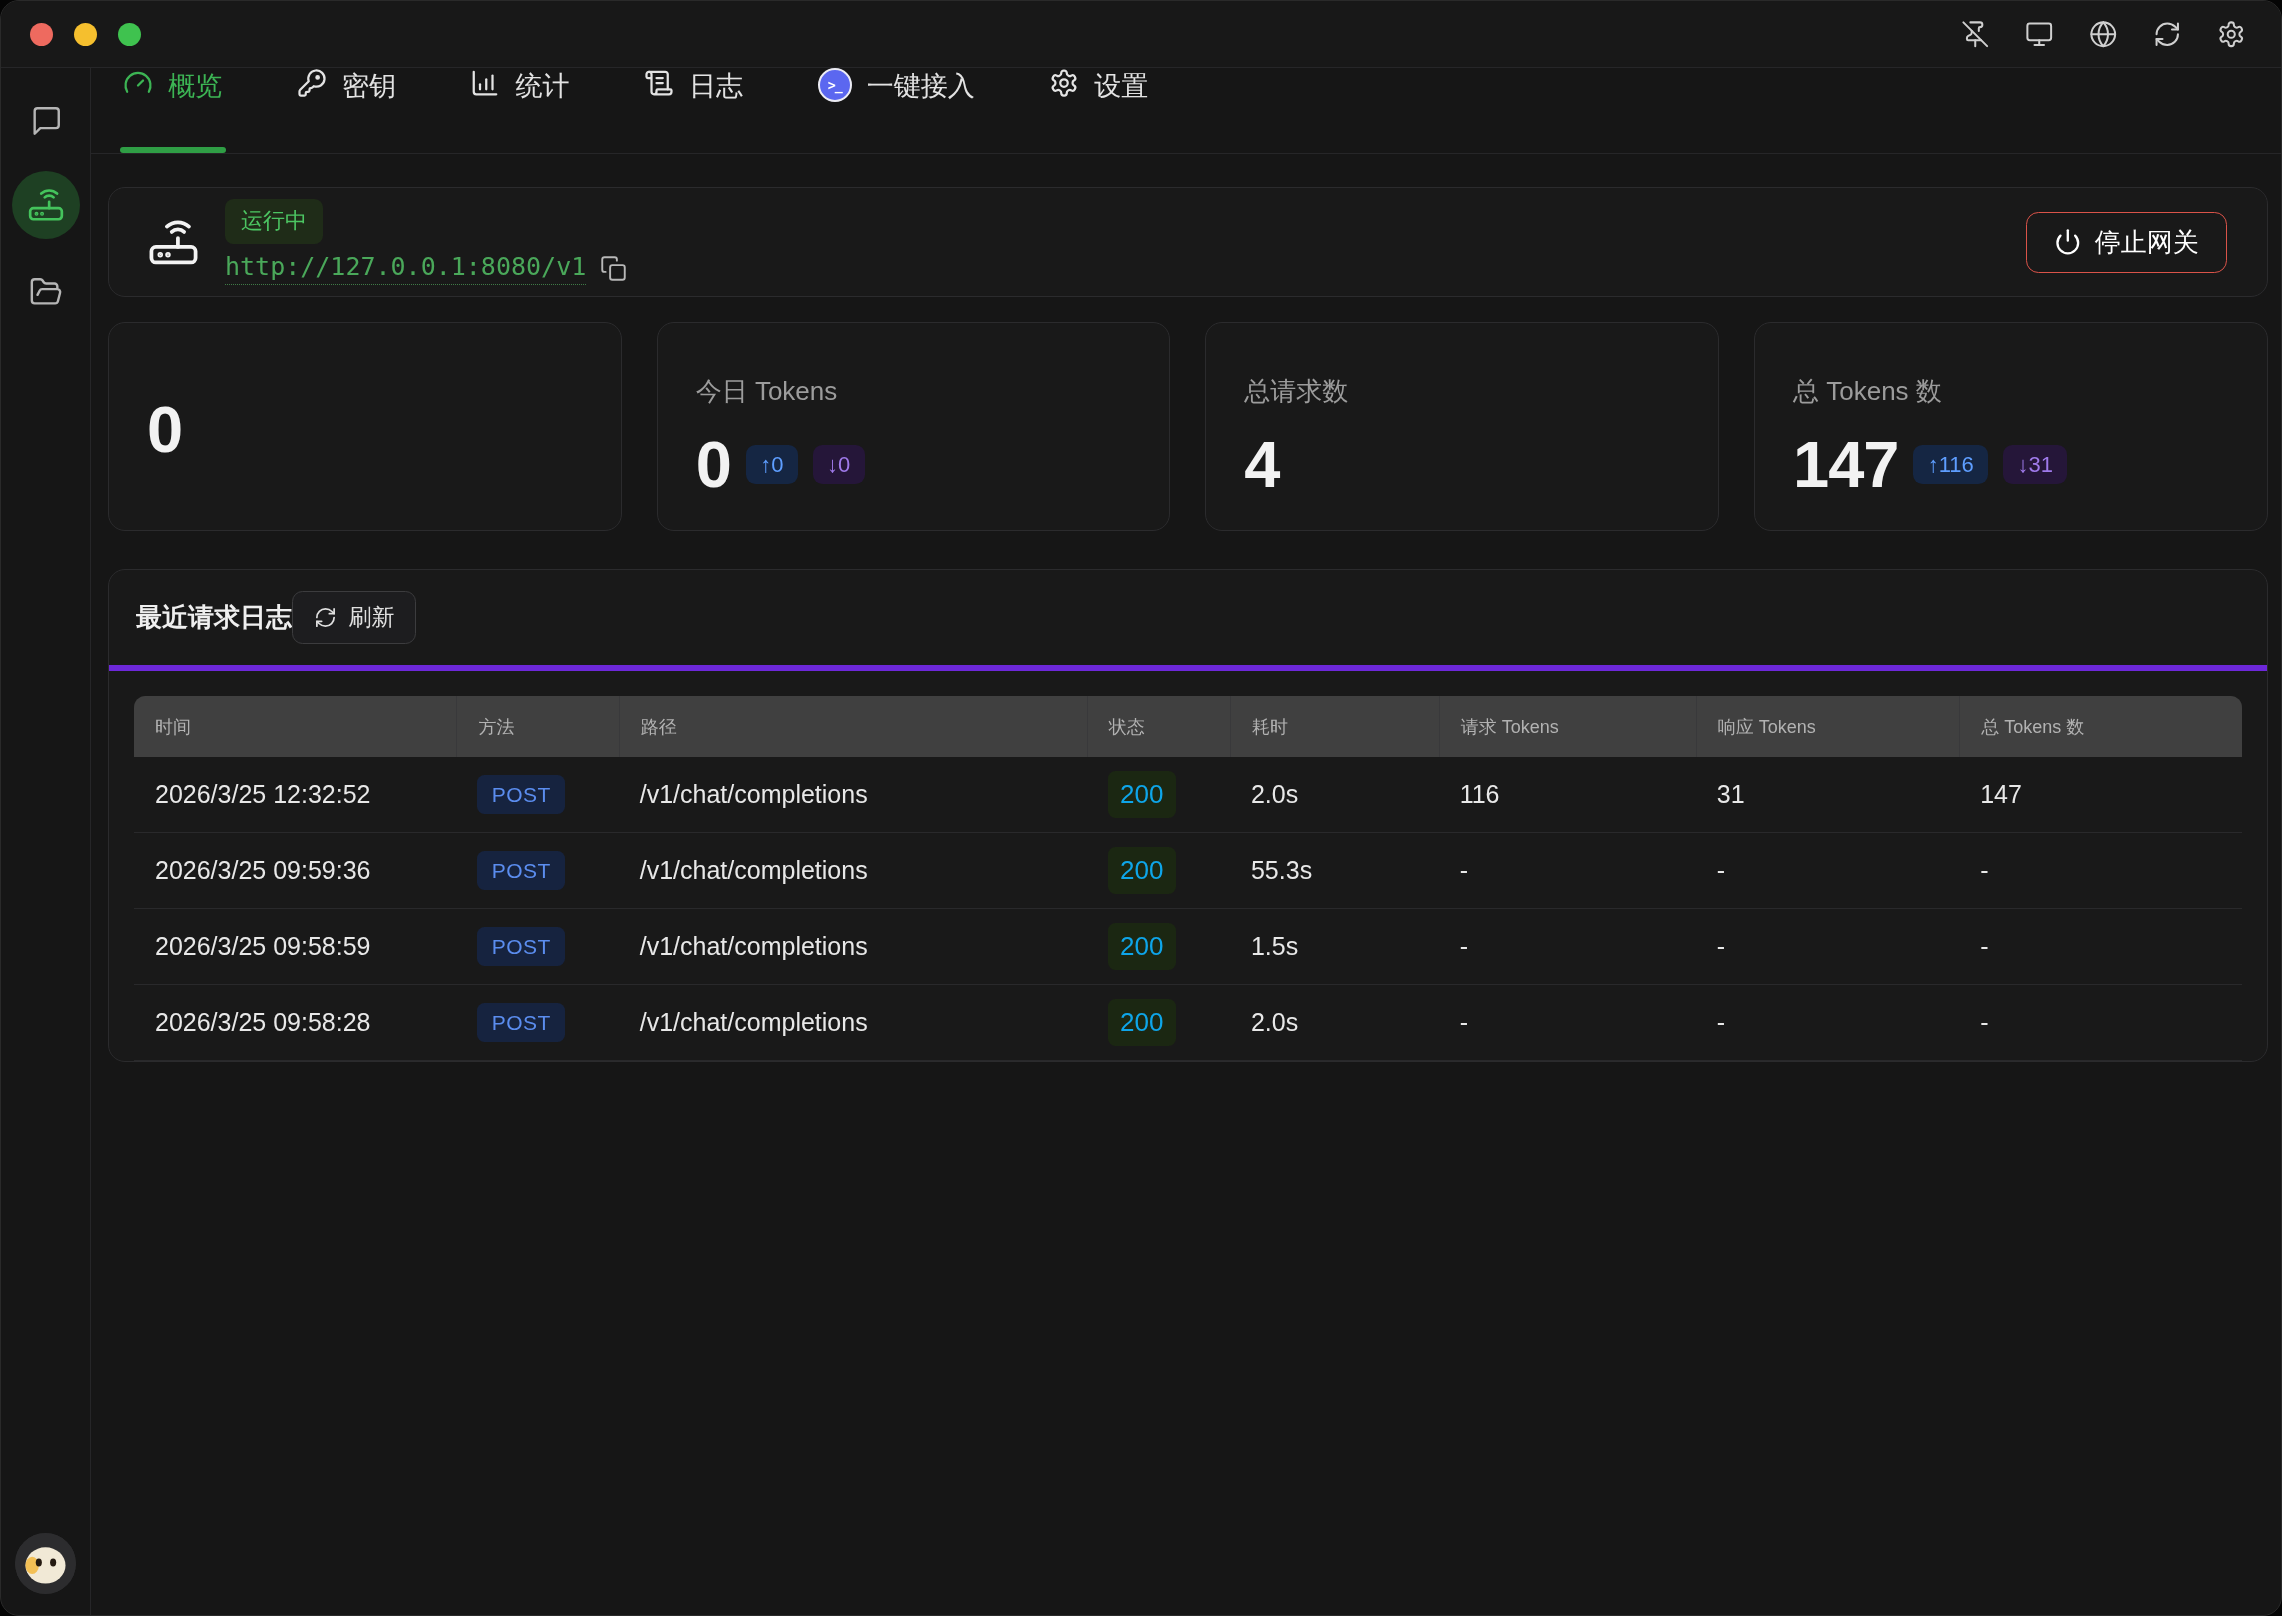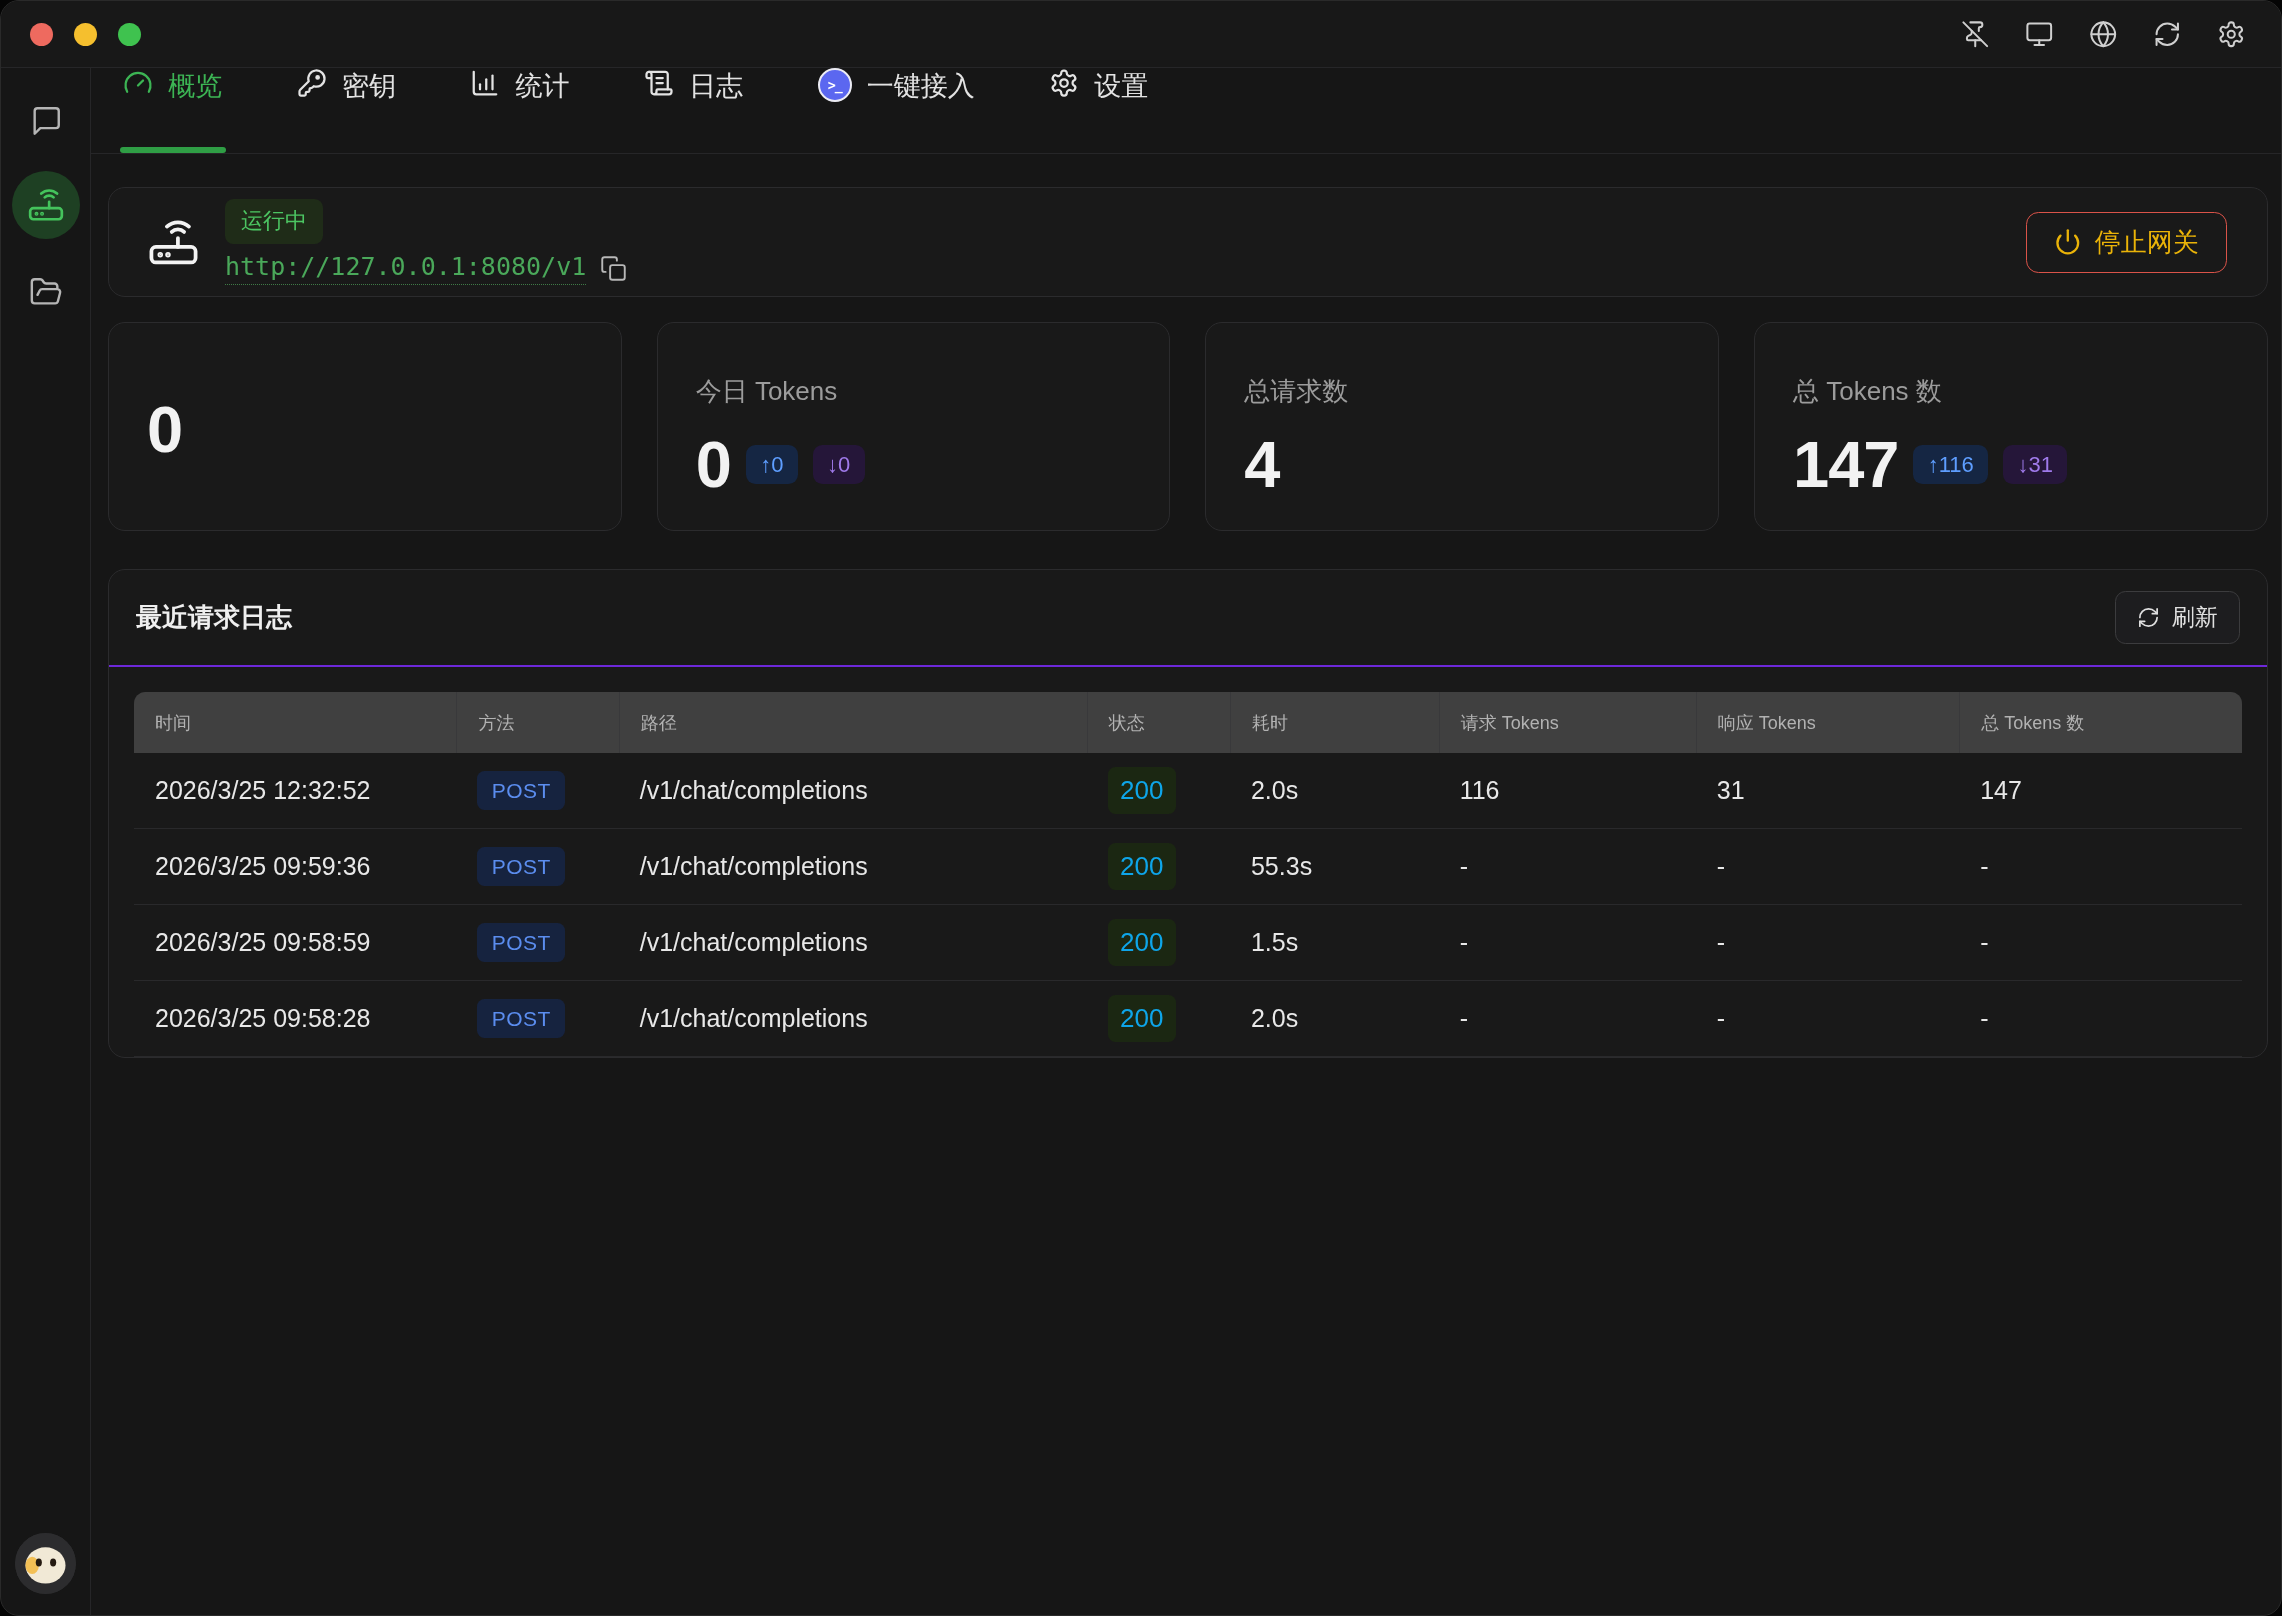--- a/index.html
+++ b/index.html
@@ -46,36 +46,36 @@
   .status-card { height:110px; display:flex; align-items:center; padding:0 40px 0 38px; }
   .router-icon { width:53px; height:53px; color:#f2f2f2; margin-right:25px; }
   .router-icon svg { width:53px; height:53px; }
   .status-mid { display:flex; flex-direction:column; gap:8.6px; }
   .run-badge { align-self:flex-start; background:#1f2c18; color:#4cc562; font-size:22px; padding:7.6px 16px; border-radius:8.6px; }
   .url-row { display:flex; align-items:center; gap:13.3px; }
   .gw-url { font-family:"DejaVu Sans Mono",monospace; font-size:25px; color:#4aa85a; border-bottom:1.9px dotted #3e7a46; padding-bottom:2.9px; cursor:pointer; text-decoration:none; }
   .copy-btn { width:28.5px; height:28.5px; color:#b8b8b8; cursor:pointer; }
   .copy-btn svg { width:27px; height:27px; }
   .status-spacer { flex:1; }
-  .stop-btn { display:flex; align-items:center; gap:13.3px; border:1.9px solid #da5349; color:#eab308; background:transparent; border-radius:12.4px; height:61px; padding:0 27px; font-size:26px; font-family:inherit; cursor:pointer; }
+  .stop-btn { display:flex; align-items:center; gap:13.3px; border:1.9px solid #da5349; color:#ffffff; background:transparent; border-radius:12.4px; height:61px; padding:0 27px; font-size:26px; font-family:inherit; cursor:pointer; }
   .stop-btn svg { width:27.6px; height:27.6px; }
 
   
   .stats-grid { margin-top:25px; display:grid; grid-template-columns:repeat(4,1fr); gap:35px; }
   .stat-card { height:209px; padding:51px 38px 0; }
   .stat-label { font-size:26px; color:#9c9c9c; }
   .stat-value-row { margin-top:23px; display:flex; align-items:center; gap:15px; }
   .stat-value { font-size:65px; font-weight:600; color:#f2f2f2; line-height:1; letter-spacing:-1px; }
   .chip { font-size:22px; padding:8.6px 14.3px; border-radius:9.5px; line-height:1; }
   .chip-up   { background:#152643; color:#5e9eff; }
   .chip-down { background:#251639; color:#9f7aea; }
 
   
   .log-card { margin-top:38px; }
-  .log-head { display:flex; align-items:center; justify-content:space-between; padding:21px 27px; border-bottom:2px solid #6d28d9; }
+  .log-head { display:flex; align-items:center; padding:21px 27px; border-bottom:6px solid #6d28d9; }
   .log-title { font-size:26px; font-weight:700; color:#efefef; }
   .refresh-btn { display:flex; align-items:center; gap:11.4px; height:53px; padding:0 21px; background:#1d1d1f; border:1px solid #3c3c3e; border-radius:10.5px; color:#e0e0e0; font-size:23px; font-family:inherit; cursor:pointer; }
   .refresh-btn svg { width:23px; height:23px; }
   .table-wrap { padding:25px 25px 0; }
   .lrow { display:grid; grid-template-columns:15.3% 7.7% 22.2% 6.8% 9.9% 12.2% 12.5% 13.4%; }
   .lrow > div { display:flex; align-items:center; padding-left:21px; }
   .thead { background:#404040; border-radius:11.4px 11.4px 0 0; height:61px; color:#b2b2b2; font-size:18px;text-align:center; }
   .thead > div + div { border-left:1px solid #39393b; }
   .trow { height:76px; border-bottom:1px solid #29292b; color:#e8e8e8; font-size:25px; }
   .badge-post { background:#16233f; color:#5b8def; font-size:21px; padding:7.6px 14.3px; border-radius:7.6px; letter-spacing:0.5px; }

